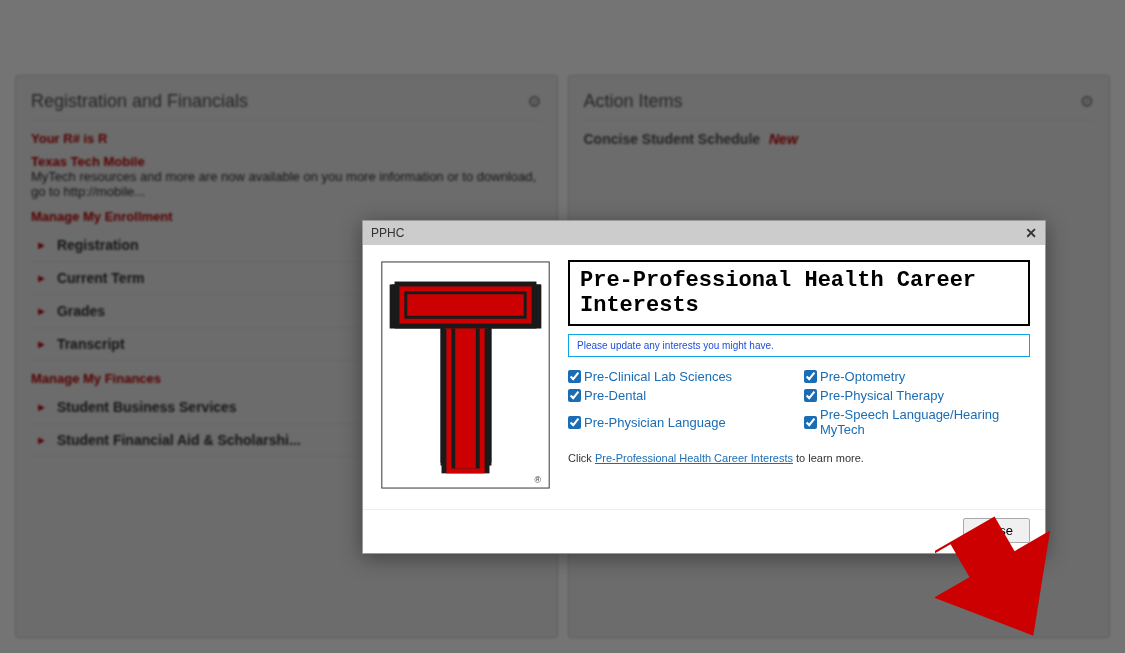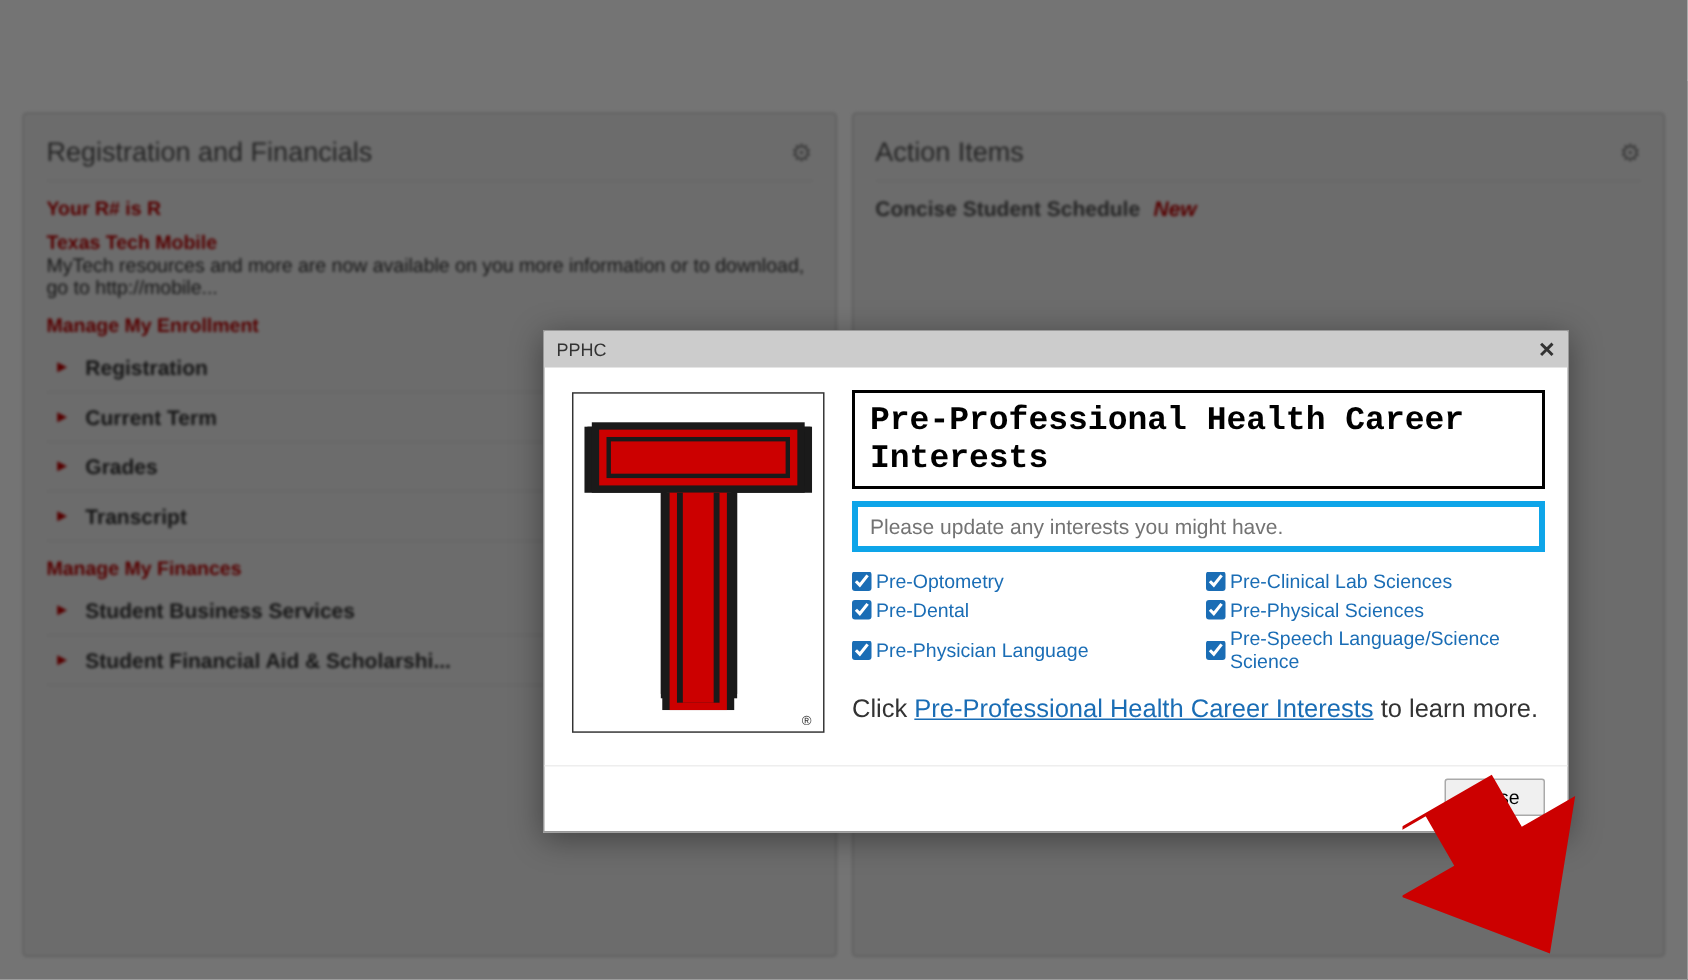--- a/index.html
+++ b/index.html
@@ -196,24 +196,24 @@
       border: 2px solid #000;
       padding: 6px 10px;
       font-size: 22px;
       font-weight: bold;
       color: #000;
       margin-bottom: 8px;
       font-family: 'Courier New', monospace;
     }
 
     .modal-subtitle-box {
-      border: 4px solid #0ea5e9;
+      border: 1px solid #0ea5e9;
       padding: 5px 8px;
-      font-size: 14px;
-      color: #737373;
+      font-size: 10px;
+      color: #1d4ed8;
       margin-bottom: 12px;
     }
 
     .checkboxes-grid {
       display: grid;
       grid-template-columns: 1fr 1fr;
       gap: 4px 10px;
       font-size: 13px;
       margin-bottom: 15px;
     }
@@ -229,21 +229,21 @@
       width: 13px;
       height: 13px;
     }
 
     .checkbox-label {
       color: #1a6db5;
       font-size: 13px;
     }
 
     .modal-footer-text {
-      font-size: 17px;
+      font-size: 11px;
       color: #333;
       margin-bottom: 10px;
     }
 
     .modal-footer-text a {
       color: #1a6db5;
       text-decoration: underline;
     }
 
     .modal-close-btn-row {
@@ -383,41 +383,41 @@
       </svg>
     </div>
 
     <div class="modal-right">
       <div class="modal-title-box">Pre-Professional Health Career Interests</div>
       <div class="modal-subtitle-box">Please update any interests you might have.</div>
 
       <div class="checkboxes-grid">
         <div class="checkbox-item">
           <input type="checkbox" checked="" style="">
+          <span class="checkbox-label">Pre-Clinical Lab Sciences</span>
+        </div>
+        <div class="checkbox-item">
+          <input type="checkbox" checked="" style="">
           <span class="checkbox-label">Pre-Optometry</span>
         </div>
         <div class="checkbox-item">
           <input type="checkbox" checked="" style="">
-          <span class="checkbox-label">Pre-Clinical Lab Sciences</span>
-        </div>
-        <div class="checkbox-item">
-          <input type="checkbox" checked="" style="">
           <span class="checkbox-label">Pre-Dental</span>
         </div>
         <div class="checkbox-item">
           <input type="checkbox" checked="" style="">
-          <span class="checkbox-label">Pre-Physical Sciences</span>
+          <span class="checkbox-label">Pre-Physical Therapy</span>
         </div>
         <div class="checkbox-item">
           <input type="checkbox" checked="" style="">
           <span class="checkbox-label">Pre-Physician Language</span>
         </div>
         <div class="checkbox-item">
           <input type="checkbox" checked="" style="">
-          <span class="checkbox-label">Pre-Speech Language/Science Science</span>
+          <span class="checkbox-label">Pre-Speech Language/Hearing MyTech</span>
         </div>
       </div>
 
       <div class="modal-footer-text">
         <span>Click </span><a href="#">Pre-Professional Health Career Interests</a><span> to learn more.</span>
       </div>
     </div>
   </div>
 
   <div class="modal-close-btn-row">

